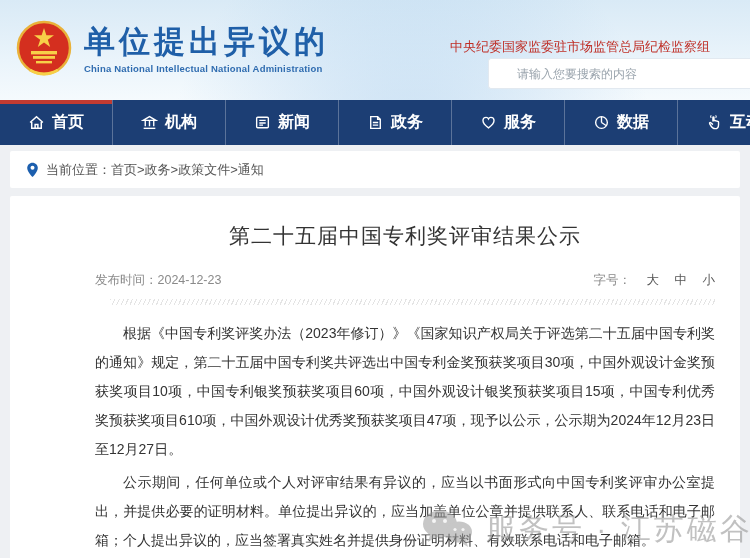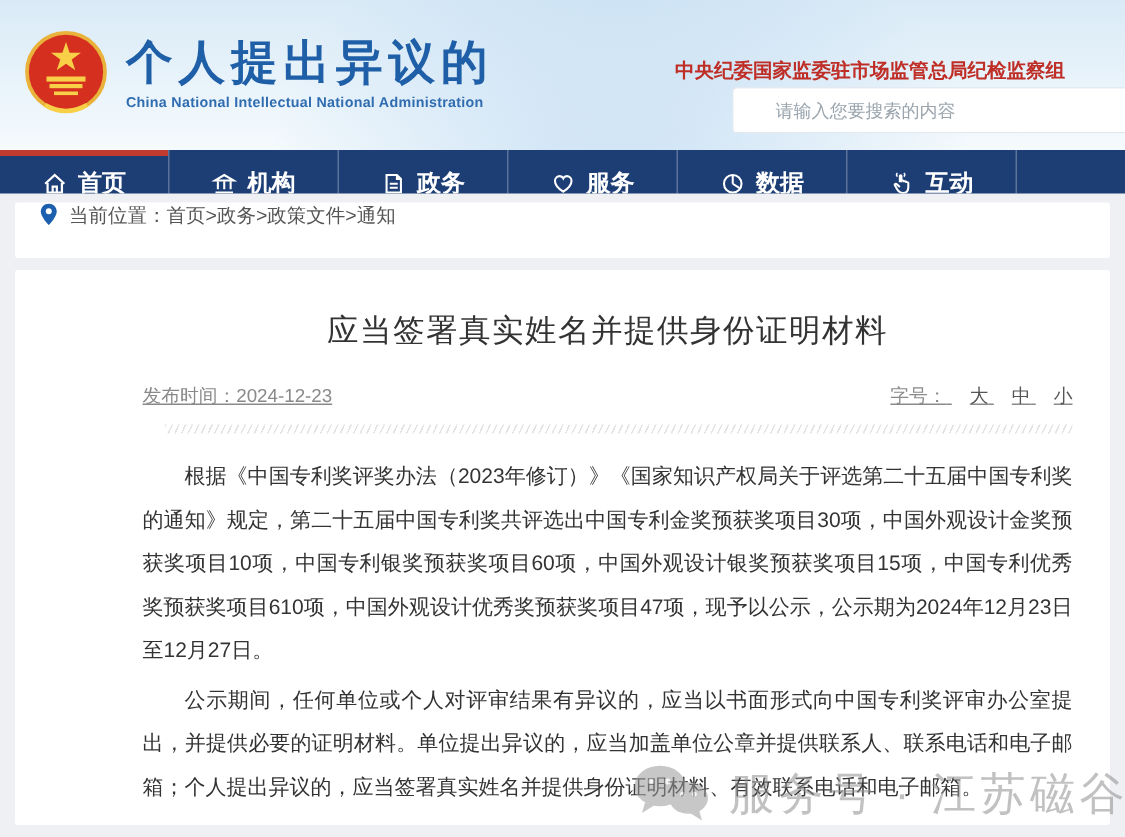--- a/index.html
+++ b/index.html
@@ -17,63 +17,63 @@
       linear-gradient(180deg,#d9eaf6 0%,#eaf4fb 60%,#f5fafd 100%);
   }
   .emblem { position:absolute; left:16px; top:18px; width:56px; height:62px; }
   .agency { position:absolute; left:84px; top:24px; }
   .agency-cn { font-size:31px; font-weight:bold; color:#1f5fa8; letter-spacing:4px; line-height:36px; }
   .agency-en { font-size:9.5px; font-weight:bold; color:#2f6cb0; letter-spacing:.2px; margin-top:3px; }
 
   .top-links { position:absolute; top:18px; right:40px; font-size:12px; color:#3b5b82; }
   .top-links span { cursor:pointer; }
   .top-links .sep { color:#9db4cc; margin:0 10px; cursor:default; }
-  .supervision { position:absolute; top:38px; right:40px; font-size:13px; font-weight:bold; color:#bf2e26; }
+  .supervision { position:absolute; top:38px; right:40px; font-size:13px; font-weight:normal; color:#bf2e26; }
   .searchbox {
     position:absolute; top:58px; right:0; width:262px; height:31px;
     background:#fff; border:1px solid #e2e9f0; border-right:none; border-radius:3px 0 0 3px;
   }
   .searchbox input {
     width:100%; height:100%; border:none; outline:none; background:transparent;
     padding:0 28px; font-size:12px; color:#333;
     font-family:"Liberation Sans","DejaVu Sans",sans-serif;
   }
   .searchbox input::placeholder { color:#9aa4ad; }
 
   
-  .nav { height:29px; background:#1c3e74; display:flex; overflow:hidden; }
+  .nav { height:45px; background:#1c3e74; display:flex; overflow:hidden; }
   .nav-item {
     flex:0 0 113px; height:45px; display:flex; align-items:center; justify-content:center;
     color:#fff; font-size:16px; font-weight:bold; gap:7px; cursor:pointer;
     border-right:1px solid rgba(255,255,255,.28); position:relative;
   }
   .nav-item.active::before {
     content:""; position:absolute; top:0; left:0; right:0; height:4px; background:#c23b31;
   }
   .nav-item svg { display:block; }
 
   
   .breadcrumb-bar {
     margin:6px 10px 0 10px; height:37px; background:#fff; border-radius:2px;
-    display:flex; padding-left:16px; gap:7px;
+    display:flex; align-items:center; padding-left:16px; gap:7px;
   }
   .breadcrumb-text { font-size:13px; color:#555; }
 
   
   .content-card {
     margin:8px 10px 0 10px; background:#fff; border-radius:2px;
     height:370px; position:relative; padding-top:26px;
   }
   .article-title {
     text-align:center; font-size:21px; font-weight:500; color:#333;
     padding:0 25px 0 85px; letter-spacing:1px;
   }
   .meta-row {
     display:flex; justify-content:space-between; align-items:center;
-    padding:0 25px 0 85px; margin-top:22px; font-size:12.5px; color:#8a8a8a;text-decoration:underline;
+    padding:0 25px 0 85px; margin-top:22px; font-size:12.5px; color:#8a8a8a;
   }
   .fontsize span { margin-left:12px; color:#555; cursor:pointer; }
   .hatch-divider {
     margin:10px 25px 0 100px; height:6px;
     background:repeating-linear-gradient(115deg,#e4e4e4 0 1px,transparent 1px 4px);
   }
   .article-body { padding:10px 25px 0 85px; }
   .article-body p {
     font-size:14px; color:#333; line-height:29px; text-indent:2em;
     text-align:justify; margin-top:4px;
@@ -96,21 +96,21 @@
   <svg class="emblem" viewBox="0 0 56 62">
     <circle cx="28" cy="30" r="26" fill="#d42f1f"></circle>
     <circle cx="28" cy="30" r="26" fill="none" stroke="#e9b23a" stroke-width="2.5"></circle>
     <polygon fill="#f7d048" points="28,10 30.4,17.2 38,17.2 31.8,21.7 34.2,28.9 28,24.5 21.8,28.9 24.2,21.7 18,17.2 25.6,17.2"></polygon>
     <rect x="15" y="33" width="26" height="3.4" fill="#f7d048"></rect>
     <rect x="17" y="38" width="22" height="2.8" fill="#f7d048"></rect>
     <rect x="20" y="43" width="16" height="2.4" fill="#f7d048"></rect>
     <path d="M14 52 Q28 60 42 52" fill="none" stroke="#f7d048" stroke-width="3"></path>
   </svg>
   <div class="agency">
-    <div class="agency-cn">个人提出异议的</div>
+    <div class="agency-cn">单位提出异议的</div>
     <div class="agency-en">China National Intellectual National Administration</div>
   </div>
   <div class="supervision">中央纪委国家监委驻市场监管总局纪检监察组</div>
   <div class="searchbox">
     <input type="text" placeholder="请输入您要搜索的内容" style="">
   </div>
 </div>
 
 <div class="nav">
   <div class="nav-item active">
@@ -124,20 +124,27 @@
   <div class="nav-item">
     <svg width="17" height="17" viewBox="0 0 16 16" fill="none" stroke="#fff" stroke-width="1.3">
       <path d="M2 6 L8 2.5 L14 6 Z"></path>
         <path d="M4 6.5 V11.5 M8 6.5 V11.5 M12 6.5 V11.5"></path>
         <path d="M2.5 13.5 H13.5"></path>
     </svg>
     <span>机构</span>
   </div>
   <div class="nav-item">
     <svg width="17" height="17" viewBox="0 0 16 16" fill="none" stroke="#fff" stroke-width="1.3">
+      <rect x="2.5" y="3" width="11" height="10" rx="1"></rect>
+        <path d="M5 6 H11 M5 8.5 H11 M5 10.5 H8.5"></path>
+    </svg>
+    <span>新闻</span>
+  </div>
+  <div class="nav-item">
+    <svg width="17" height="17" viewBox="0 0 16 16" fill="none" stroke="#fff" stroke-width="1.3">
       <path d="M3.5 2.5 H10 L12.5 5 V13.5 H3.5 Z"></path>
         <path d="M10 2.5 V5 H12.5"></path>
         <path d="M5.5 8 H10.5 M5.5 10.5 H10.5"></path>
     </svg>
     <span>政务</span>
   </div>
   <div class="nav-item">
     <svg width="17" height="17" viewBox="0 0 16 16" fill="none" stroke="#fff" stroke-width="1.3">
       <path d="M8 13 C8 13 2.8 9.5 2.8 6.2 C2.8 4.4 4.2 3.2 5.8 3.2 C6.8 3.2 7.6 3.8 8 4.6 C8.4 3.8 9.2 3.2 10.2 3.2 C11.8 3.2 13.2 4.4 13.2 6.2 C13.2 9.5 8 13 8 13 Z"></path>
     </svg>
@@ -162,21 +169,21 @@
 
 <div class="breadcrumb-bar">
   <svg width="13" height="16" viewBox="0 0 13 16">
     <path d="M6.5 0.8 C3.5 0.8 1.2 3.1 1.2 6 C1.2 9.8 6.5 15 6.5 15 C6.5 15 11.8 9.8 11.8 6 C11.8 3.1 9.5 0.8 6.5 0.8 Z" fill="#1c5fae"></path>
     <circle cx="6.5" cy="5.8" r="2" fill="#fff"></circle>
   </svg>
   <span class="breadcrumb-text">当前位置：首页&gt;政务&gt;政策文件&gt;通知</span>
 </div>
 
 <div class="content-card">
-  <div class="article-title">应当签署真实姓名并提供身份证明材料</div>
+  <div class="article-title">第二十五届中国专利奖评审结果公示</div>
 
   <div class="meta-row">
     <span>发布时间：2024-12-23</span>
     <span class="fontsize">
       <span style="color:#8a8a8a;margin-left:0;cursor:default;text-align:right;">字号：</span>
       <span>大</span>
       <span>中</span>
       <span>小</span>
     </span>
   </div>

